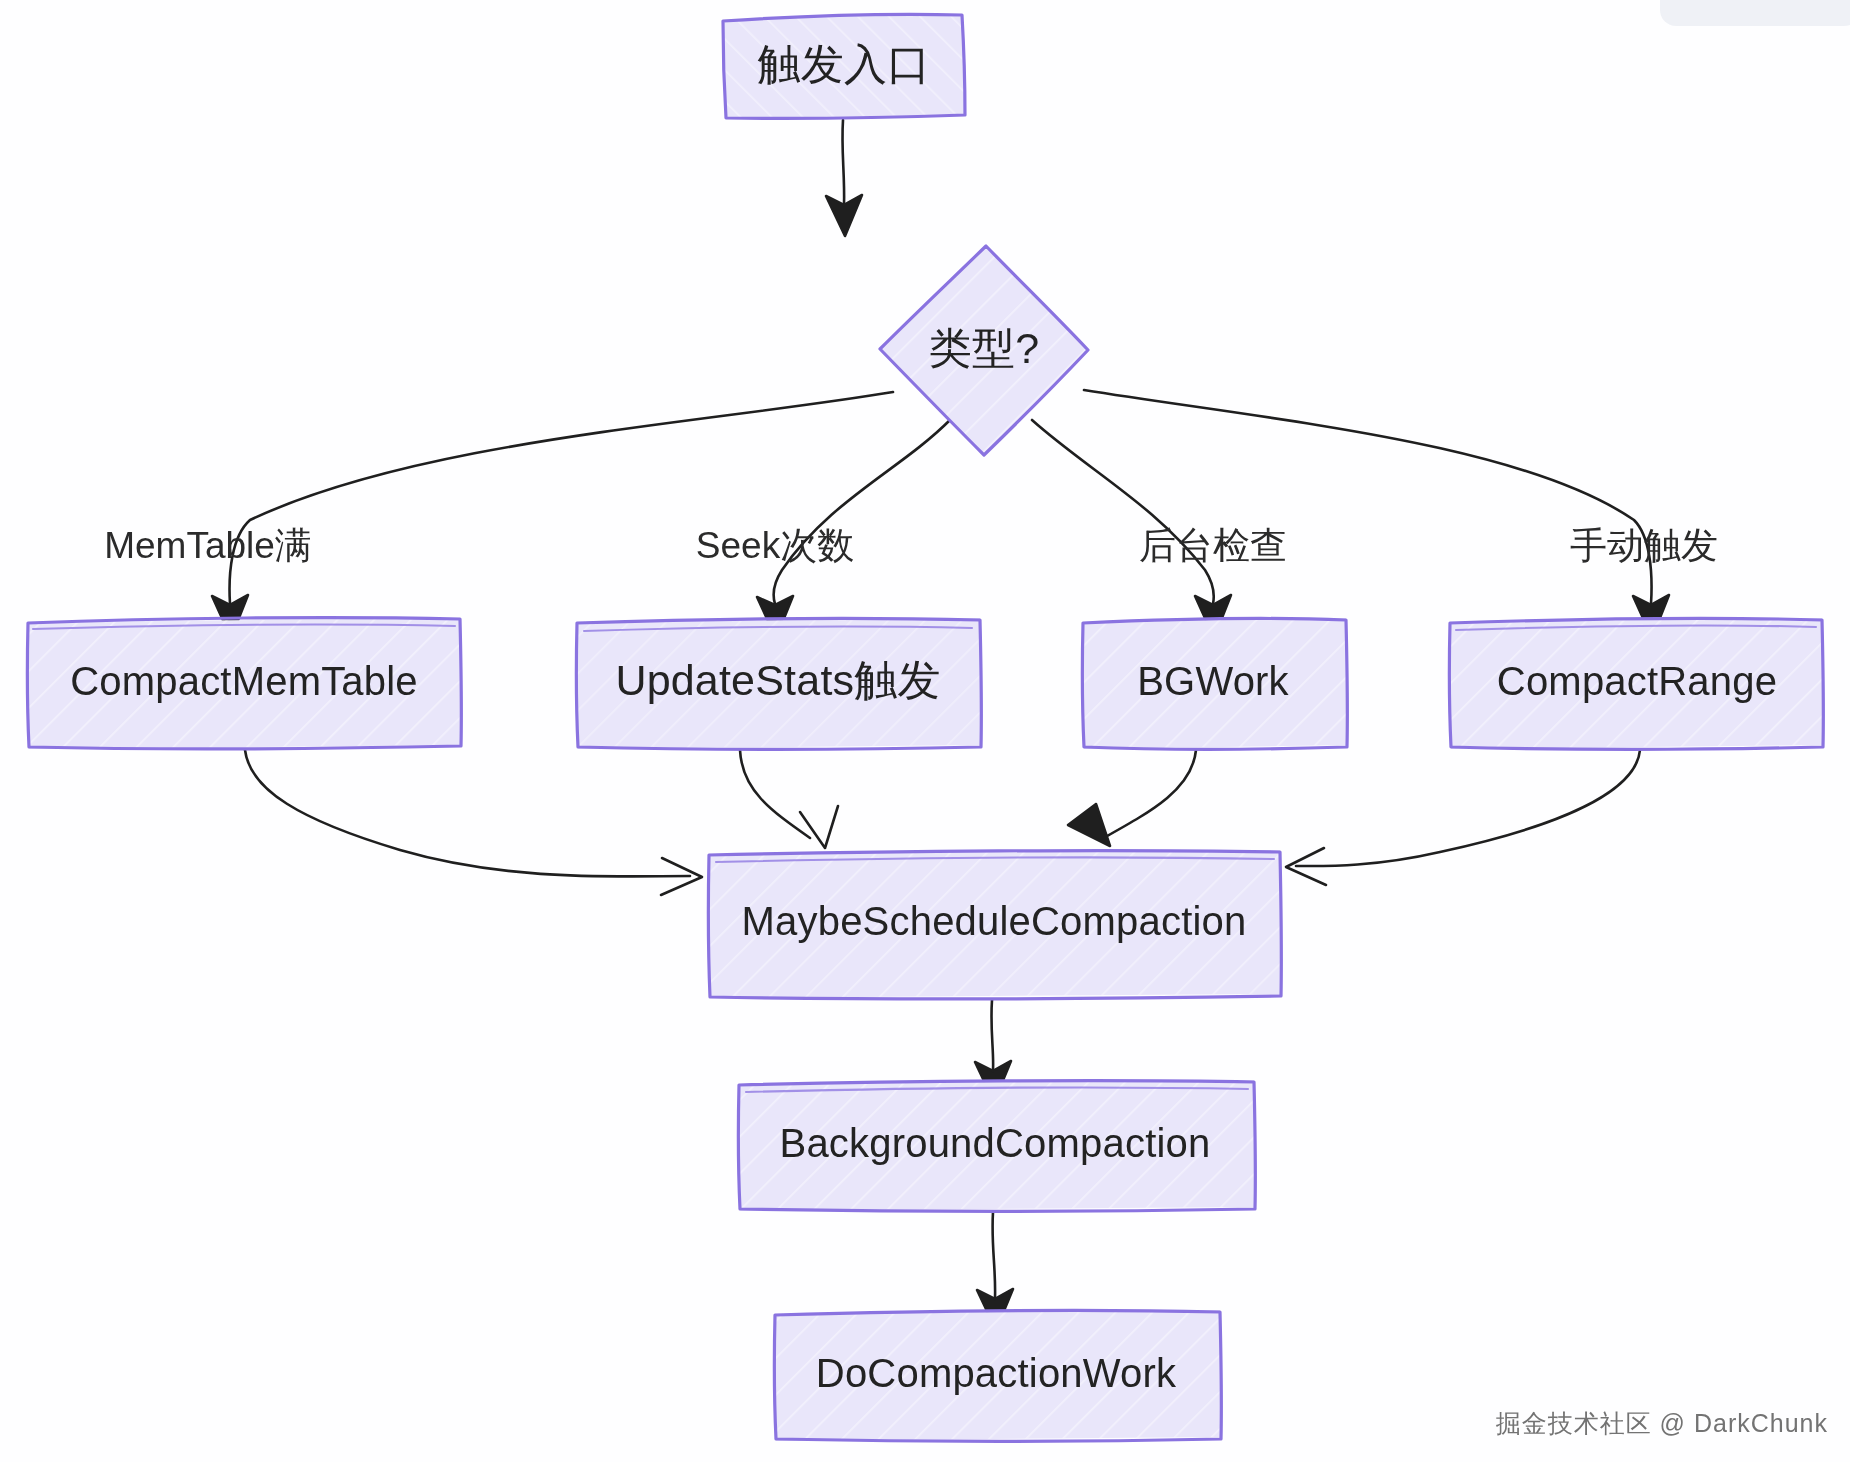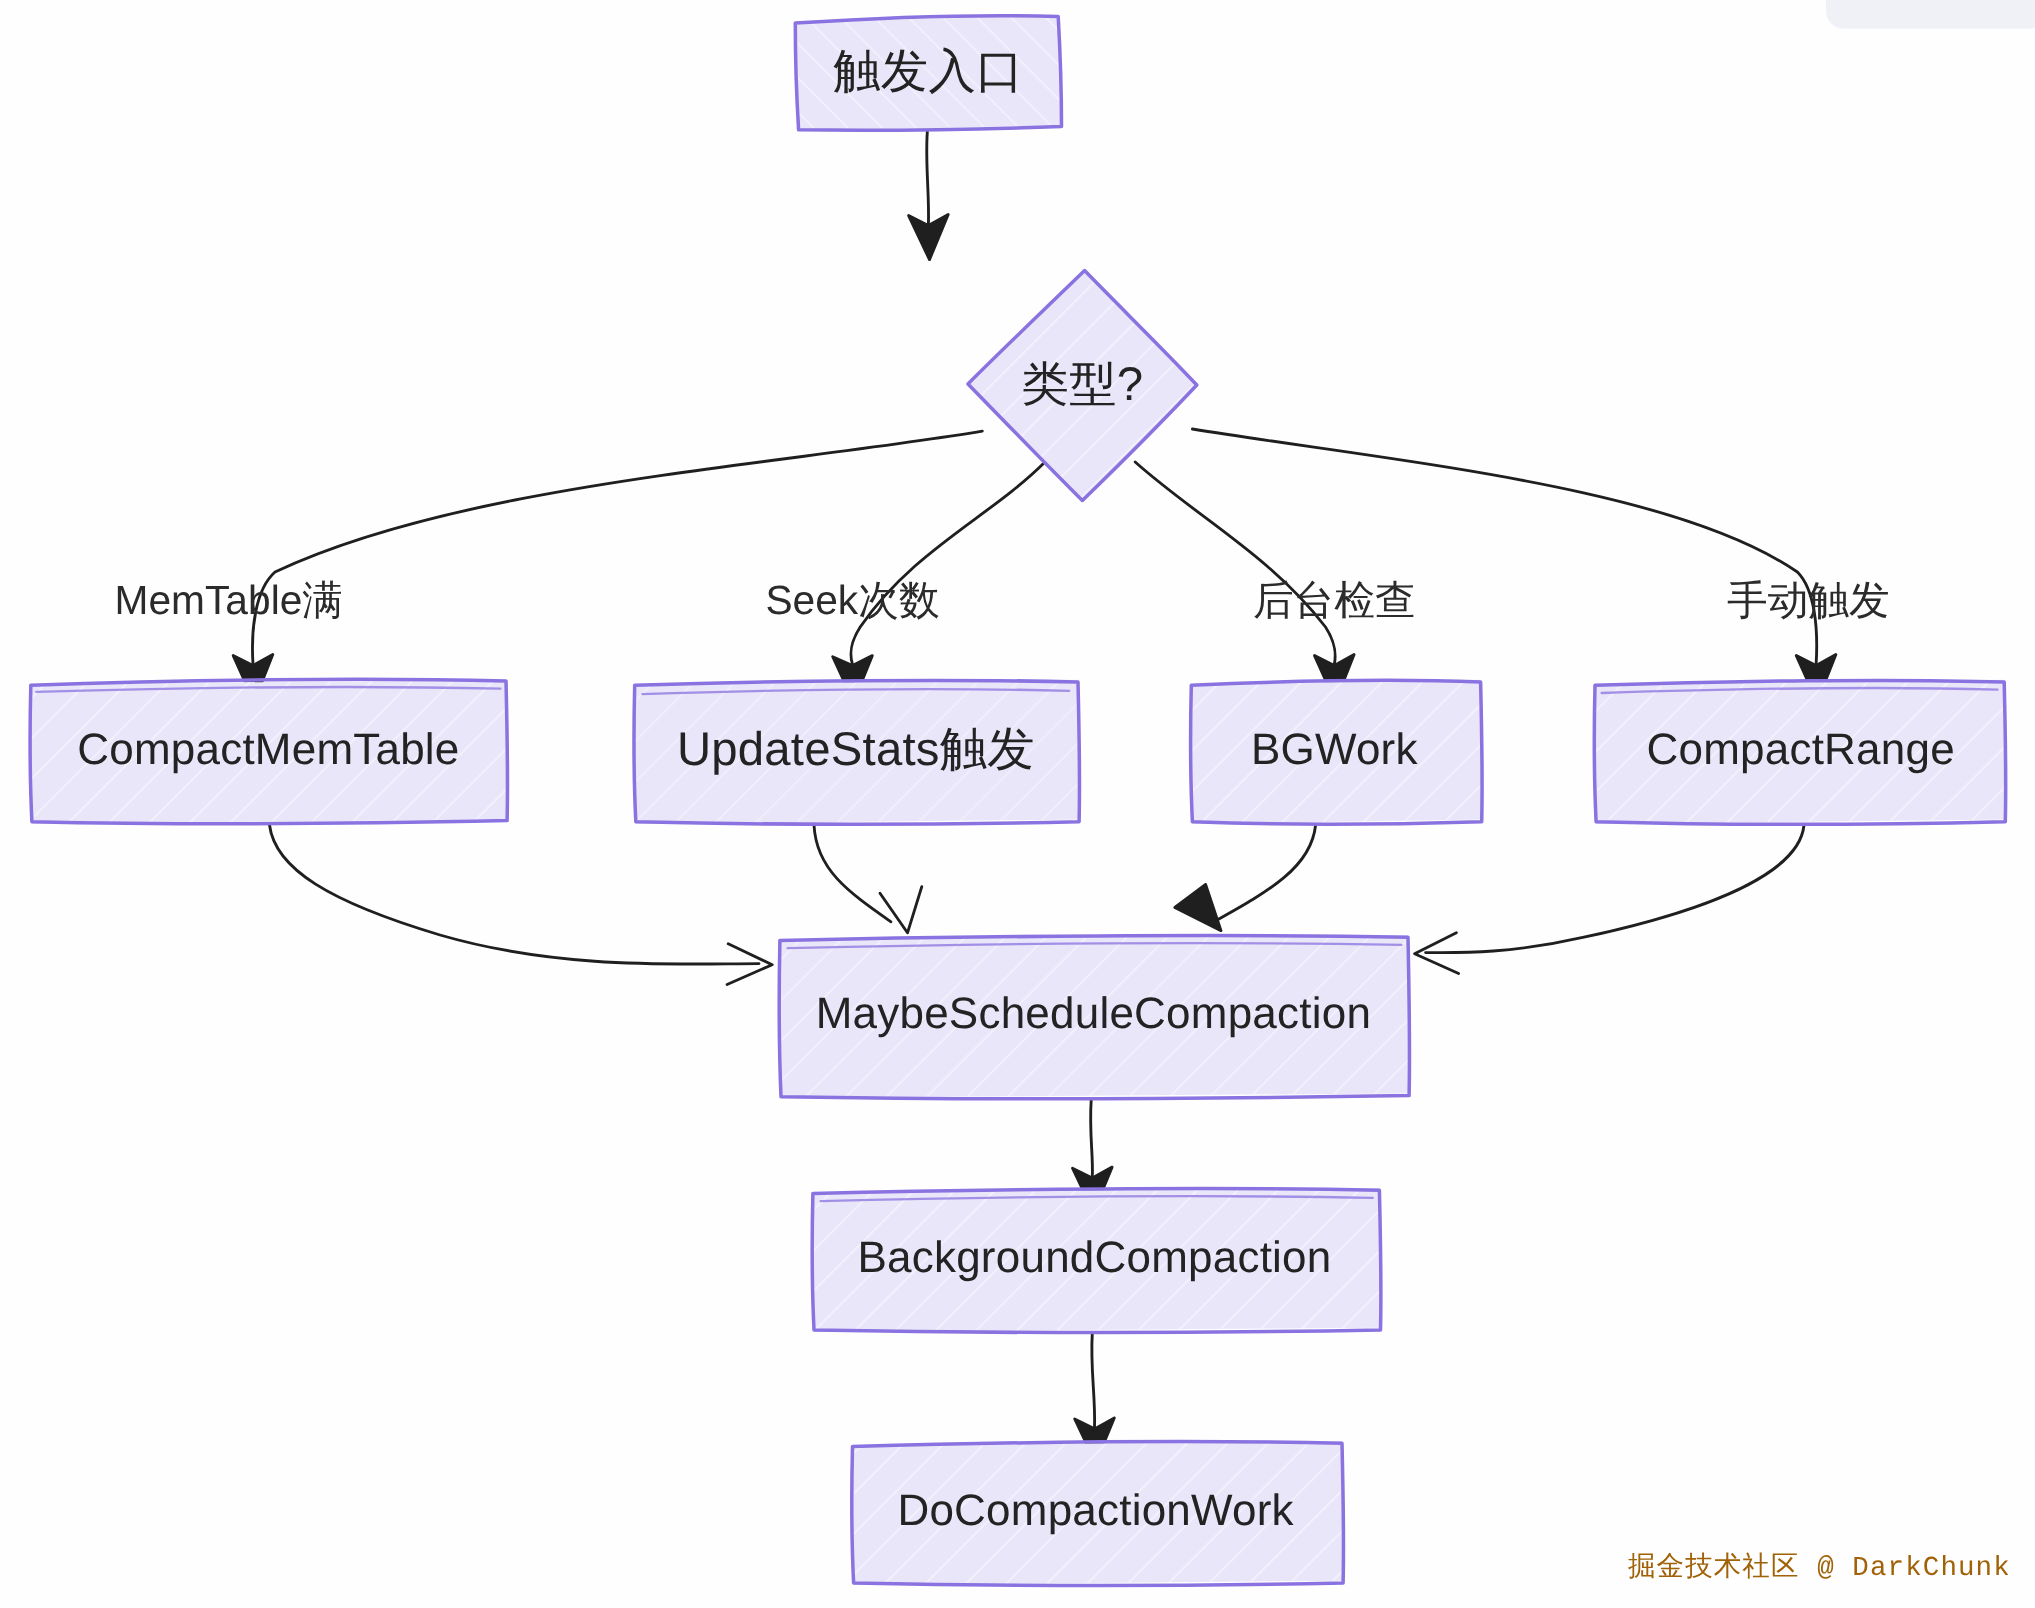--- a/index.html
+++ b/index.html
@@ -44,23 +44,23 @@
     font-family: "Liberation Sans", "DejaVu Sans", sans-serif;
     font-size: 37px;
     fill: #2b2b2b;
     text-anchor: middle;
     dominant-baseline: middle;
   }
   .watermark {
     position: absolute;
     right: 22px;
     bottom: 22px;
-    font-family: Liberation Mono, monospace;
+    font-family: Liberation Sans, sans-serif;
     font-size: 25px;
-    color: #a16207;
+    color: #737373;
     letter-spacing: 1px;
     white-space: nowrap;
   }
   .box-fill   { fill: #e9e6fa; }
   .box-stroke { fill: none; stroke: #8a73e0; stroke-width: 3.2; stroke-linecap: round; stroke-linejoin: round; }
   .box-stroke2{ fill: none; stroke: #8a73e0; stroke-width: 2.1; stroke-linecap: round; stroke-linejoin: round; opacity: .75; }
   .hatch-line { stroke: #ffffff; stroke-width: 3.4; opacity: .72; stroke-linecap: round; }
   .edge-path  { fill: none; stroke: #1f1f1f; stroke-width: 2.6; stroke-linecap: round; }
   .arrow-head { fill: none; stroke: #1f1f1f; stroke-width: 2.6; stroke-linecap: round; stroke-linejoin: round; }
   .arrow-head.solid { fill: #1f1f1f; }

